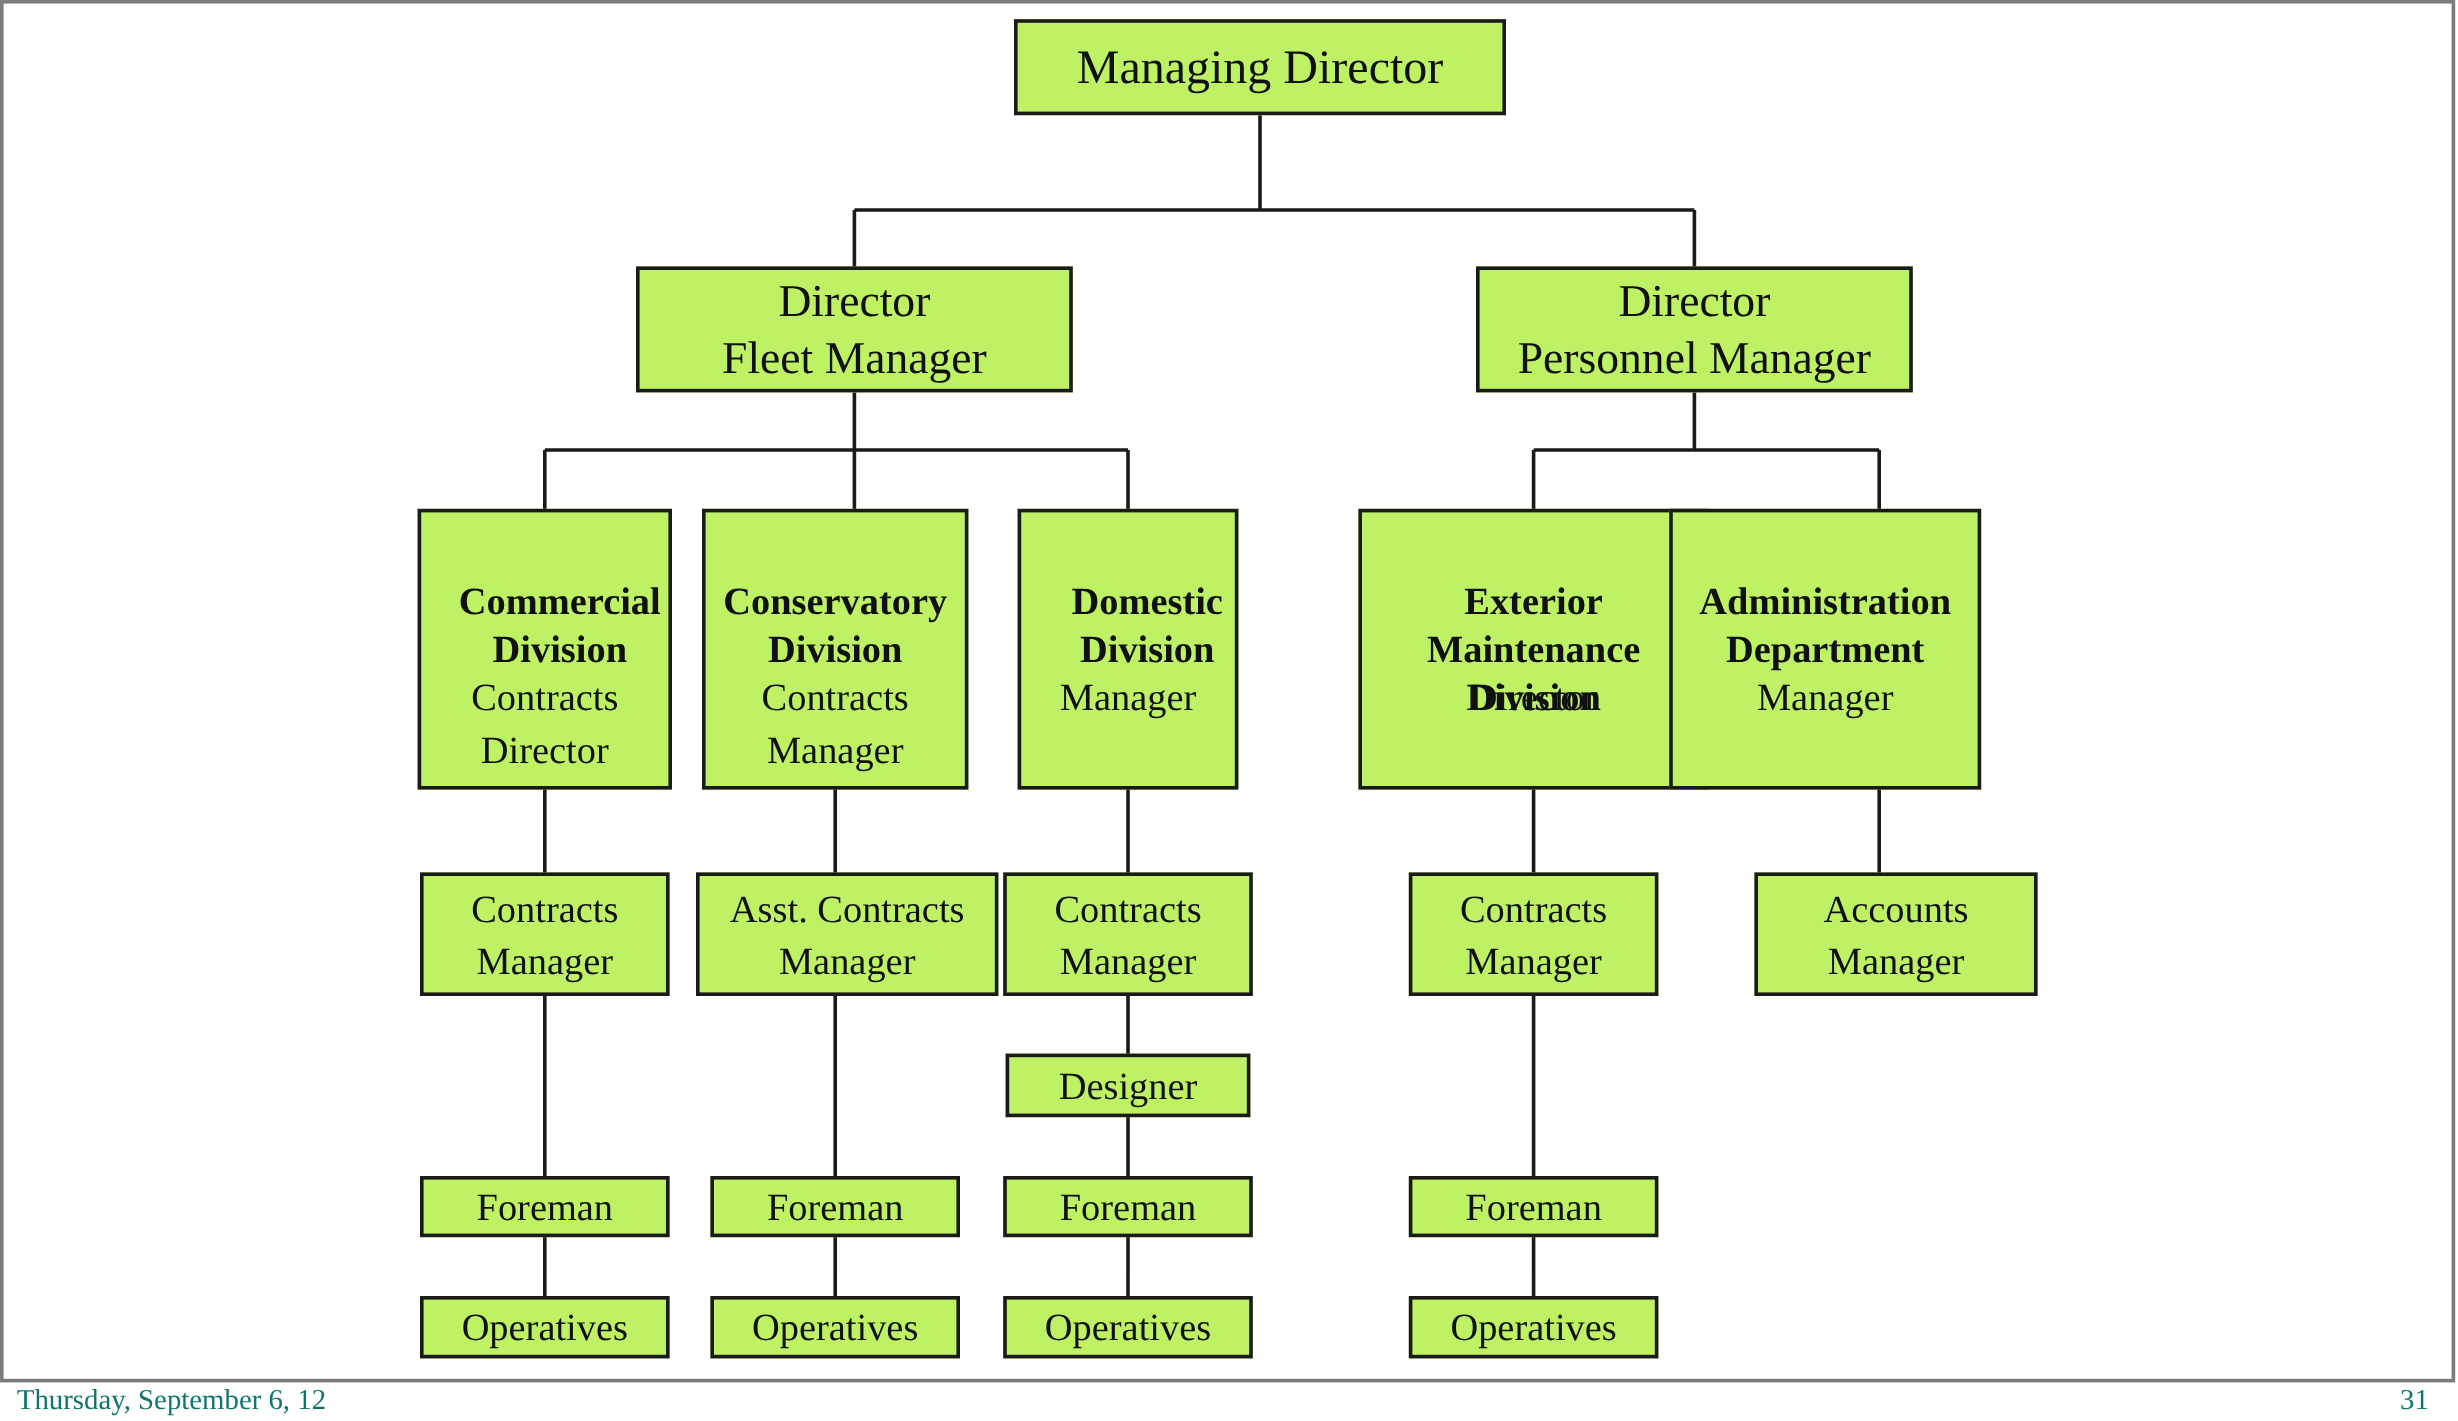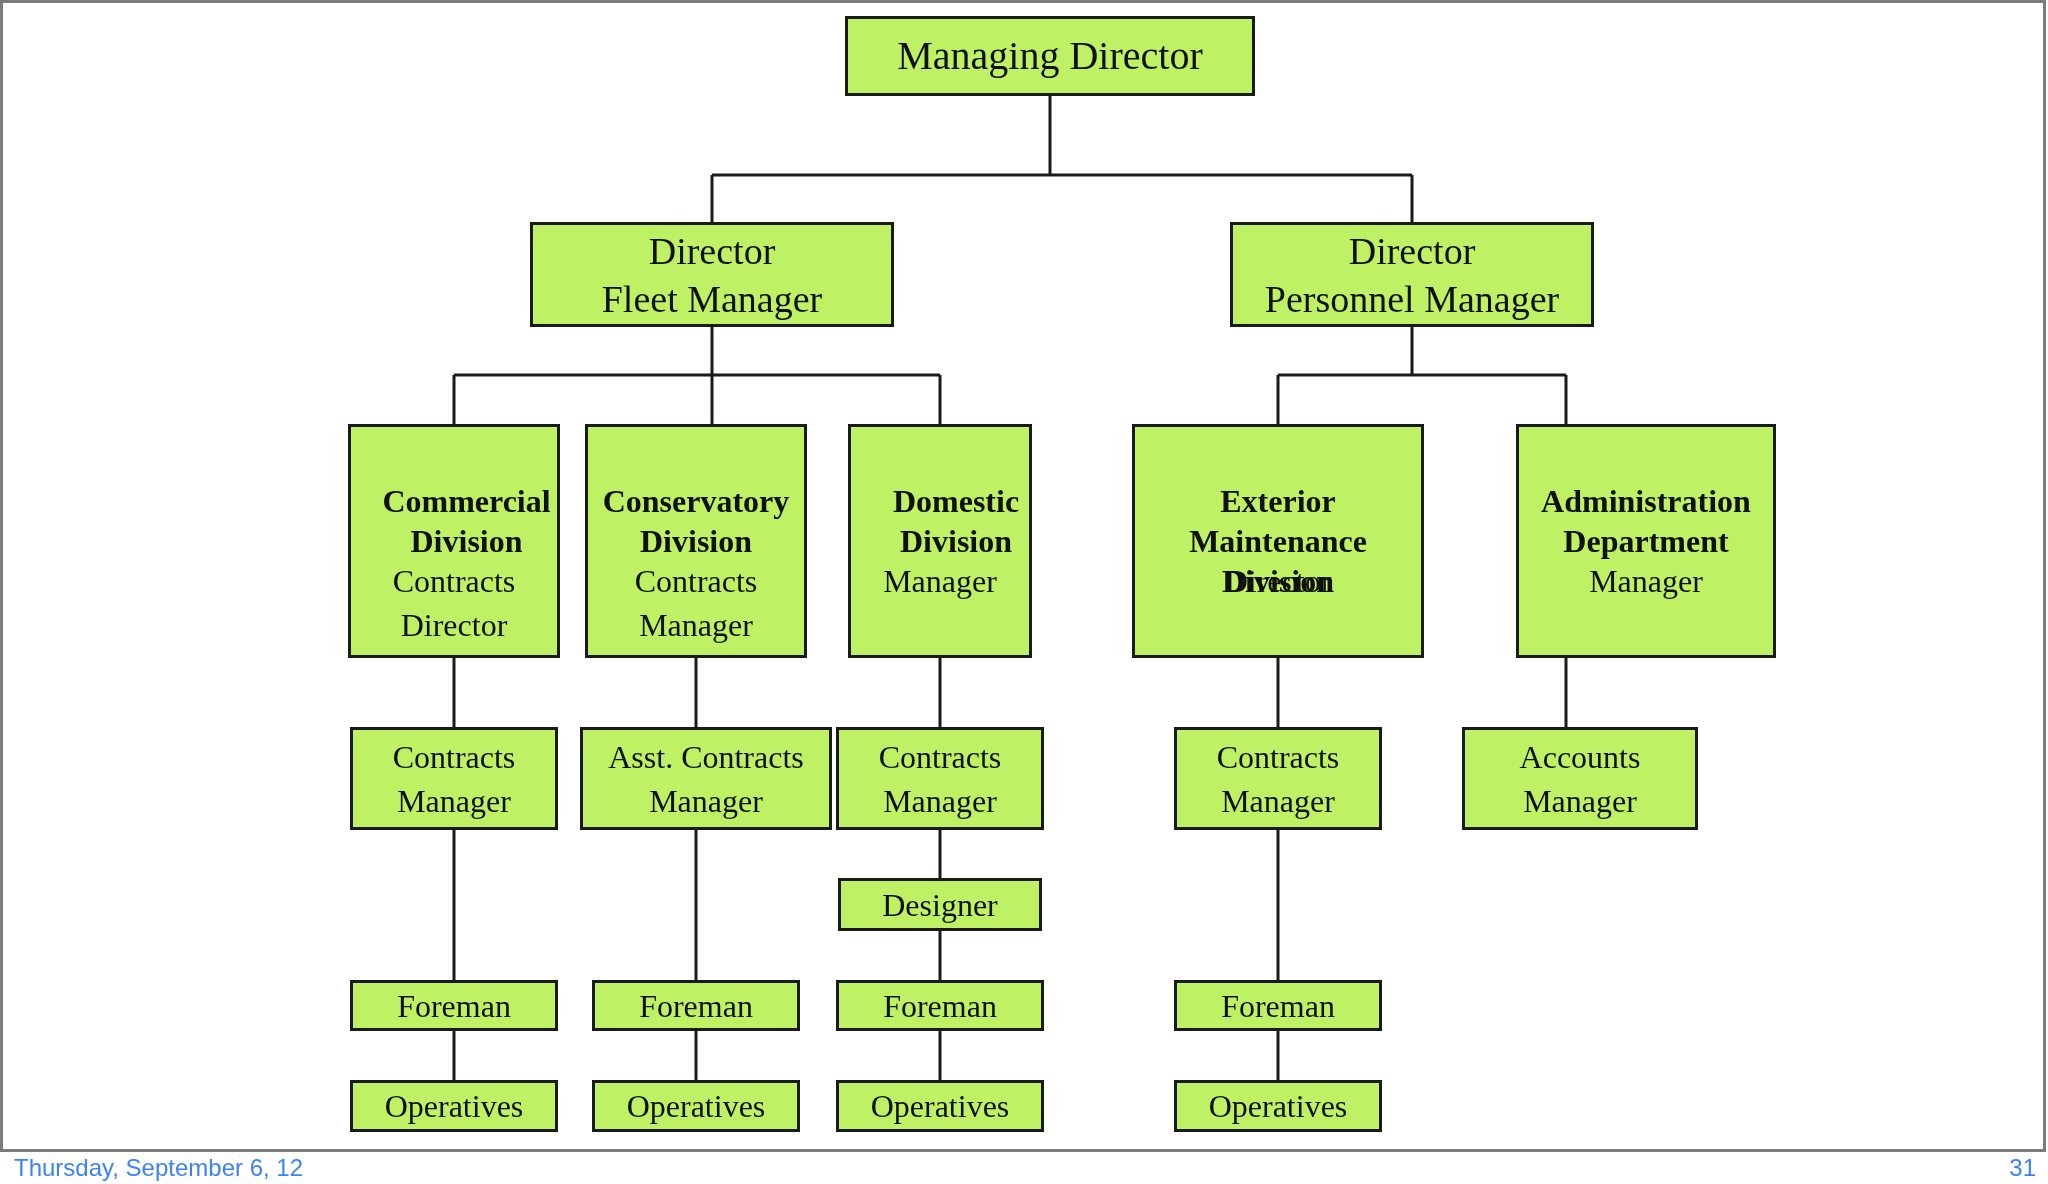--- a/index.html
+++ b/index.html
@@ -53,26 +53,26 @@
     position: absolute;
     top: 132px; left: 2px; right: 2px;
     font-size: 32px;
     line-height: 44px;
     text-align: center;
     white-space: pre-line;
   }
   .footer-date, .footer-page {
     position: absolute;
     top: 1154px;
-    font-family: Liberation Sans, sans-serif;
+    font-family: Liberation Serif, serif;
     font-size: 24px;
-    color: #3b82f6;
+    color: #0f766e;
   }
   .footer-date { left: 14px; }
-  .footer-page { right: 12px; text-align: right; }
+  .footer-page { right: 24px; text-align: right; }
 </style>
 </head>
 <body>
 
 <div class="slide">
 
   <div class="frame"></div>
 
   <svg class="connectors" viewBox="0 0 2048 1184" aria-hidden="true">
 
@@ -138,21 +138,21 @@
     <div class="dtitle">Domestic
 Division</div>
     <div class="drole">Manager</div>
   </div>
   <div class="node division" style="left:1132px; top:424px; width:292px; height:234px;">
     <div class="dtitle">Exterior
 Maintenance
 Division</div>
     <div class="drole">Director</div>
   </div>
-  <div class="node division" style="left:1516px; top:424px; width:260px; height:234px;">
+  <div class="node division" style="left:1391px; top:424px; width:260px; height:234px;">
     <div class="dtitle">Administration
 Department</div>
     <div class="drole">Manager</div>
   </div>
 
   <div class="node" style="left:350px; top:727px; width:208px; height:103px;">
     <span>Contracts
 Manager</span>
   </div>
   <div class="node" style="left:580px; top:727px; width:252px; height:103px;">

